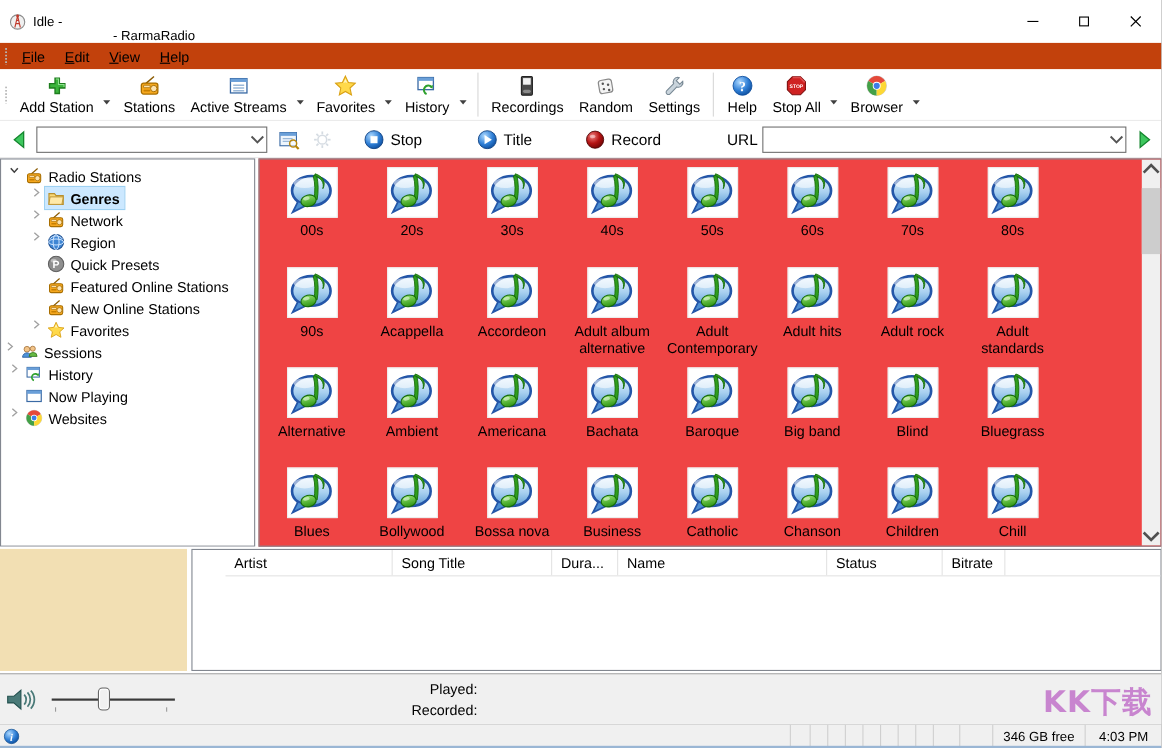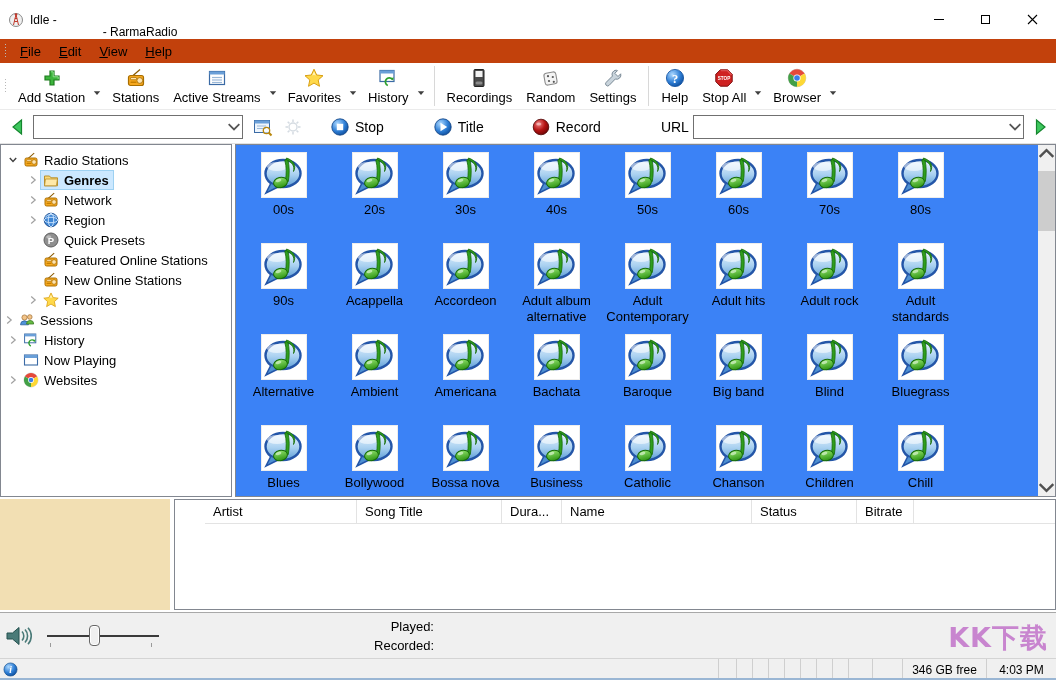--- a/index.html
+++ b/index.html
@@ -46,30 +46,30 @@
   .pb-ico{width:18px;height:18px;display:block;}
   .pb-stop{margin-left:28px;}
   .pb-play{margin-left:50px;}
   .pb-record{margin-left:48px;}
   .url-label{margin-left:60px;font-size:14px;}
   .url-combo{flex:1 1 auto;margin:0 6px 0 4px;}
 
   
   .content{flex:1 1 auto;display:flex;gap:3px;min-height:0;background:#fff;}
   .tree-panel{width:232px;flex:0 0 232px;border:1px solid #828790;background:#fff;padding-top:5px;overflow:hidden;}
-  .tree-row{height:20px;display:flex;align-items:center;font-size:13px;cursor:default;}
+  .tree-row{height:20px;display:flex;font-size:13px;cursor:default;}
   .expander{width:16px;height:10px;display:flex;justify-content:center;flex:0 0 16px;}
   .expander svg{width:9px;height:9px;}
   .tree-wrap{display:flex;align-items:center;padding:1px 4px 1px 1px;}
   .tree-wrap.selected{background:#cce8ff;outline:1px solid #9ed1f2;}
   .tree-ico{width:16px;height:16px;margin:0 5px 0 1px;flex:0 0 16px;}
   .tree-label{white-space:nowrap;}
   .sel-bold .tree-label{font-weight:bold;}
 
-  .main-panel{flex:1 1 auto;border:1px solid #828790;background:#3b82f6;position:relative;overflow:hidden;}
+  .main-panel{flex:1 1 auto;border:1px solid #828790;background:#ef4444;position:relative;overflow:hidden;}
   .genre-grid{position:absolute;top:0;left:0;right:17px;bottom:0;display:grid;grid-template-columns:repeat(8,91px);grid-auto-rows:91px;padding:7px 0 0 2px;overflow:hidden;}
   .genre-item{display:flex;flex-direction:column;align-items:center;cursor:default;}
   .genre-ico{width:46px;height:46px;border:1px solid #ededed;display:flex;align-items:center;justify-content:center;background:#fff;}
   .genre-ico svg{width:44px;height:44px;display:block;}
   .genre-label{margin-top:4px;font-size:13px;text-align:center;line-height:16px;max-width:90px;}
   .scrollbar{position:absolute;right:0;top:0;bottom:0;width:17px;background:#f0f0f0;display:flex;flex-direction:column;align-items:center;}
   .sb-btn{height:17px;width:17px;display:flex;align-items:center;justify-content:center;}
   .sb-btn svg{width:9px;height:6px;}
   .sb-thumb{width:17px;height:60px;margin-top:9px;background:#cdcdcd;}
   .sb-down{margin-top:auto;}

